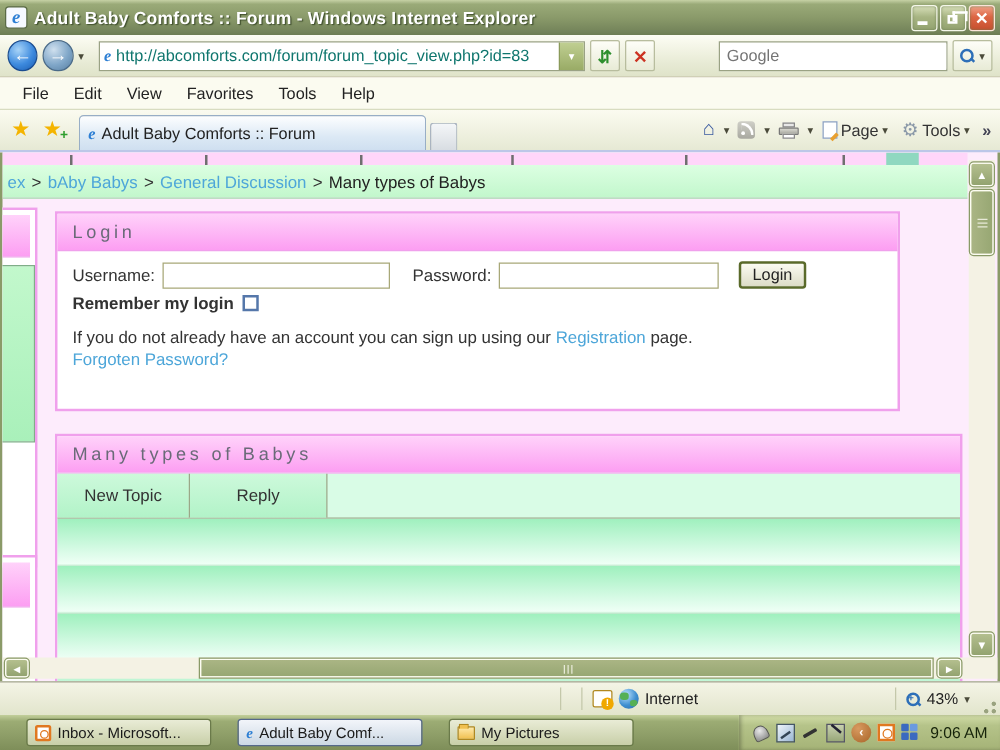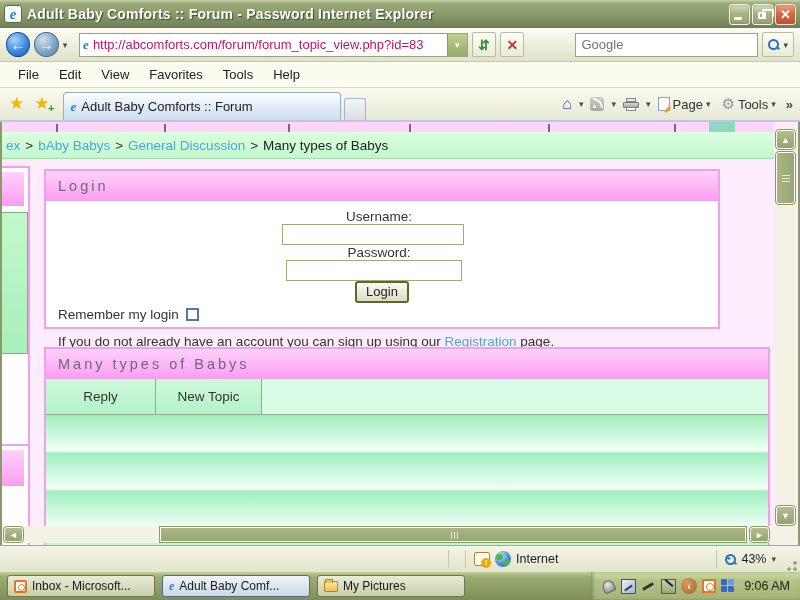--- a/index.html
+++ b/index.html
@@ -37,21 +37,21 @@
     border-bottom:1px solid #c3c8a4; display:flex; align-items:center; padding:0 6px; gap:4px;
   }
   .navball { width:25px; height:25px; border-radius:50%; color:#fff; font-size:15px; font-weight:bold;
      display:flex;align-items:center;justify-content:center; cursor:pointer; }
   .navball.back { background:radial-gradient(circle at 35% 30%,#a8d4f8,#3d8ade 55%,#1a5cb0); border:1px solid #1a4c90; }
   .navball.fwd  { background:radial-gradient(circle at 35% 30%,#cfe0ee,#7fa6c8 55%,#577ea0); border:1px solid #4a6a88; }
   .ddv { font-size:9px; color:#4a4a3a; cursor:pointer; }
   .addr-wrap { display:flex; align-items:center; height:24px; background:#fff; border:1px solid #9aa284;
      width:400px; padding-left:3px; }
   .addr-wrap .ie-mini { font-size:13px; margin-right:4px; }
-  .addr-input { border:none; outline:none; flex:1; font-size:13px; color:#be185d; font-family:"Liberation Sans",sans-serif; height:20px;}
+  .addr-input { border:none; outline:none; flex:1; font-size:13px; color:#0f766e; font-family:"Liberation Sans",sans-serif; height:20px;}
   .addr-dd { width:20px; height:22px; background:linear-gradient(180deg,#c0cf92,#99ab66); border-left:1px solid #8a9a5a;
      color:#fff; display:flex; align-items:center; justify-content:center; font-size:9px; cursor:pointer; }
   .sq-btn { width:25px; height:25px; border:1px solid #b8bd9e; border-radius:2px; background:linear-gradient(180deg,#fefef8,#e8ebd6);
      display:flex; align-items:center; justify-content:center; cursor:pointer; font-size:14px; font-weight:bold; }
   .refresh-glyph { color:#2e8f2e; } .stop-glyph { color:#cc3322; }
   .search-wrap { display:flex; align-items:center; height:24px; background:#fff; border:1px solid #9aa284; width:188px; padding-left:5px;margin-left:47px; }
   .search-input { border:none; outline:none; flex:1; font-size:13px; color:#999; font-family:"Liberation Sans",sans-serif; height:20px;}
   .mag-btn { display:flex; align-items:center; gap:4px; height:25px; padding:0 5px; border:1px solid #b8bd9e; border-radius:2px;
      background:linear-gradient(180deg,#fefef8,#e8ebd6); cursor:pointer; }
   .mag { position:relative; width:11px; height:11px; }
@@ -123,28 +123,28 @@
   
   .side1 { left:-60px; top:44px; width:88px; height:288px; }
   .side1 .pinkhead { margin:4px; height:34px; }
   .side1 .greenbox { margin:6px 4px 0 0; width:84px; height:142px; background:linear-gradient(180deg,#c2f8cc,#a9f0ba); border:1px solid #7fae88; }
   .side2 { left:-60px; top:322px; width:88px; height:110px; }
   .side2 .pinkhead { margin:4px; height:36px; }
 
   
   .loginbox { left:42px; top:47px; width:676px; height:160px; }
   .login-body { padding:8px 12px 0 12px; font-size:13.5px; color:#333; }
-  .login-row { display:flex; align-items:center;flex-direction:column; }
+  .login-row { display:flex; align-items:center; }
   .lbl { margin-right:6px; }
   .txt { height:21px; border:1px solid #a8a878; background:#fff; font-size:13px; padding:0 3px; font-family:"Liberation Sans",sans-serif; }
   .txt.user { width:182px; margin-right:18px; }
   .txt.pass { width:176px; margin-right:16px; }
   .login-btn { margin-left:0; padding:1px 9px 2px 9px; font-size:13px; color:#222; cursor:pointer;
      background:linear-gradient(180deg,#fbfbf2,#dcdcc6); border:2px solid #5a6a2a; border-radius:3px; }
-  .remember-row { display:flex; align-items:center; gap:7px; margin-top:4px; }
+  .remember-row { display:flex; align-items:center; gap:7px; margin-top:4px;font-weight:bold; }
   .cbx { width:13px; height:13px; border:2px solid #5577aa; background:#fff; cursor:pointer; }
   .signup-row { margin-top:12px; }
   .inline-link { color:#4da6d9; cursor:pointer; }
   .forgot-row { margin-top:3px; }
 
   
   .topicbox { left:42px; top:225px; width:726px; height:200px; }
   .action-row { display:flex; height:36px; background:#d9fce6; border-bottom:1px solid #9aa888; }
   .action-cell { width:110px; display:flex; align-items:center; justify-content:center; font-size:13.5px; color:#333;
      background:linear-gradient(180deg,#cdf9db,#b2f3c8); border-right:1px solid #9aa888; cursor:pointer; }
@@ -200,21 +200,21 @@
     height:28px; width:100px; display:flex; align-items:center; gap:6px; padding:0 14px 0 8px; cursor:pointer;
     background:linear-gradient(180deg,#a9cc7e 0%,#6ba23f 30%,#4f8a27 70%,#3e7a1d 100%);
     border-radius:0 10px 10px 0; box-shadow:inset 0 1px 2px #d6eab8, 2px 0 3px rgba(0,0,0,.3);
     color:#fff; font-weight:bold; font-style:italic; font-size:17px; text-shadow:1px 1px 1px #2a5a10;
   }
   .winflag { width:16px; height:14px; display:grid; grid-template-columns:7px 7px; grid-template-rows:6px 6px; gap:1px; transform:skewY(-6deg); }
   .winflag i { border-radius:1px; }
   .winflag .r { background:#e24a2e; } .winflag .g { background:#6fbf3a; }
   .winflag .b { background:#3a7ad4; } .winflag .y { background:#f2b42a; }
   .taskbtn {
-    height:22px; width:148px; margin-left:7px; display:flex; align-items:center; gap:5px; padding:0 6px; cursor:pointer;
+    height:22px; width:148px; margin-left:21px; display:flex; align-items:center; gap:5px; padding:0 6px; cursor:pointer;
     background:linear-gradient(180deg,#e9ecd6,#c8cfa8); border:1px solid #6a7a4a; border-radius:3px;
     font-size:12px; color:#1a1a1a; white-space:nowrap; overflow:hidden;
   }
   .taskbtn.active { background:linear-gradient(180deg,#f2f5fa,#ccd8e4); border-color:#55688a; }
   .outlook-glyph { width:13px; height:13px; background:#fff; border:2px solid #e07820; border-radius:2px; position:relative; flex:none;}
   .outlook-glyph:before { content:""; position:absolute; left:2px; top:2px; width:5px; height:5px; border:1px solid #e07820; border-radius:50%; }
   .folder-glyph { width:14px; height:11px; background:linear-gradient(180deg,#ffe9a8,#f0c050); border:1px solid #b08820; border-radius:1px; position:relative; flex:none;}
   .folder-glyph:before { content:""; position:absolute; left:0; top:-3px; width:6px; height:3px; background:#f0c050; border:1px solid #b08820; border-bottom:none; border-radius:1px 1px 0 0; }
   .tray {
     margin-left:auto; height:28px; display:flex; align-items:center; gap:5px; padding:0 10px 0 10px;
@@ -238,21 +238,21 @@
 </style>
 </head>
 <body>
 
 <div class="screen">
 
   <div class="titlebar">
     <span class="ie-logo">
         <span class="ie-e">e</span>
       </span>
-    <span class="title-text">Adult Baby Comforts :: Forum - Password Internet Explorer</span>
+    <span class="title-text">Adult Baby Comforts :: Forum - Windows Internet Explorer</span>
     <span class="win-btns">
       <button class="wb">
           <i class="minbar"></i>
         </button>
       <button class="wb">
           <i class="resrect"></i>
         </button>
       <button class="wb close">✕</button>
     </span>
   </div>
@@ -380,22 +380,22 @@
         </div>
         <div class="forgot-row">
           <span class="inline-link">Forgoten Password?</span>
         </div>
       </div>
     </div>
 
     <div class="pinkbox topicbox">
       <div class="pinkhead">Many types of Babys</div>
       <div class="action-row">
+        <span class="action-cell c2">New Topic</span>
         <span class="action-cell">Reply</span>
-        <span class="action-cell c2">New Topic</span>
       </div>
       <div class="topic-stripes"></div>
     </div>
 
     <div class="vtrack"></div>
     <span class="sb-btn vup">▲</span>
     <span class="vthumb"></span>
     <span class="sb-btn vdn">▼</span>
     <div class="htrack"></div>
     <span class="sb-btn hlf">◄</span>

